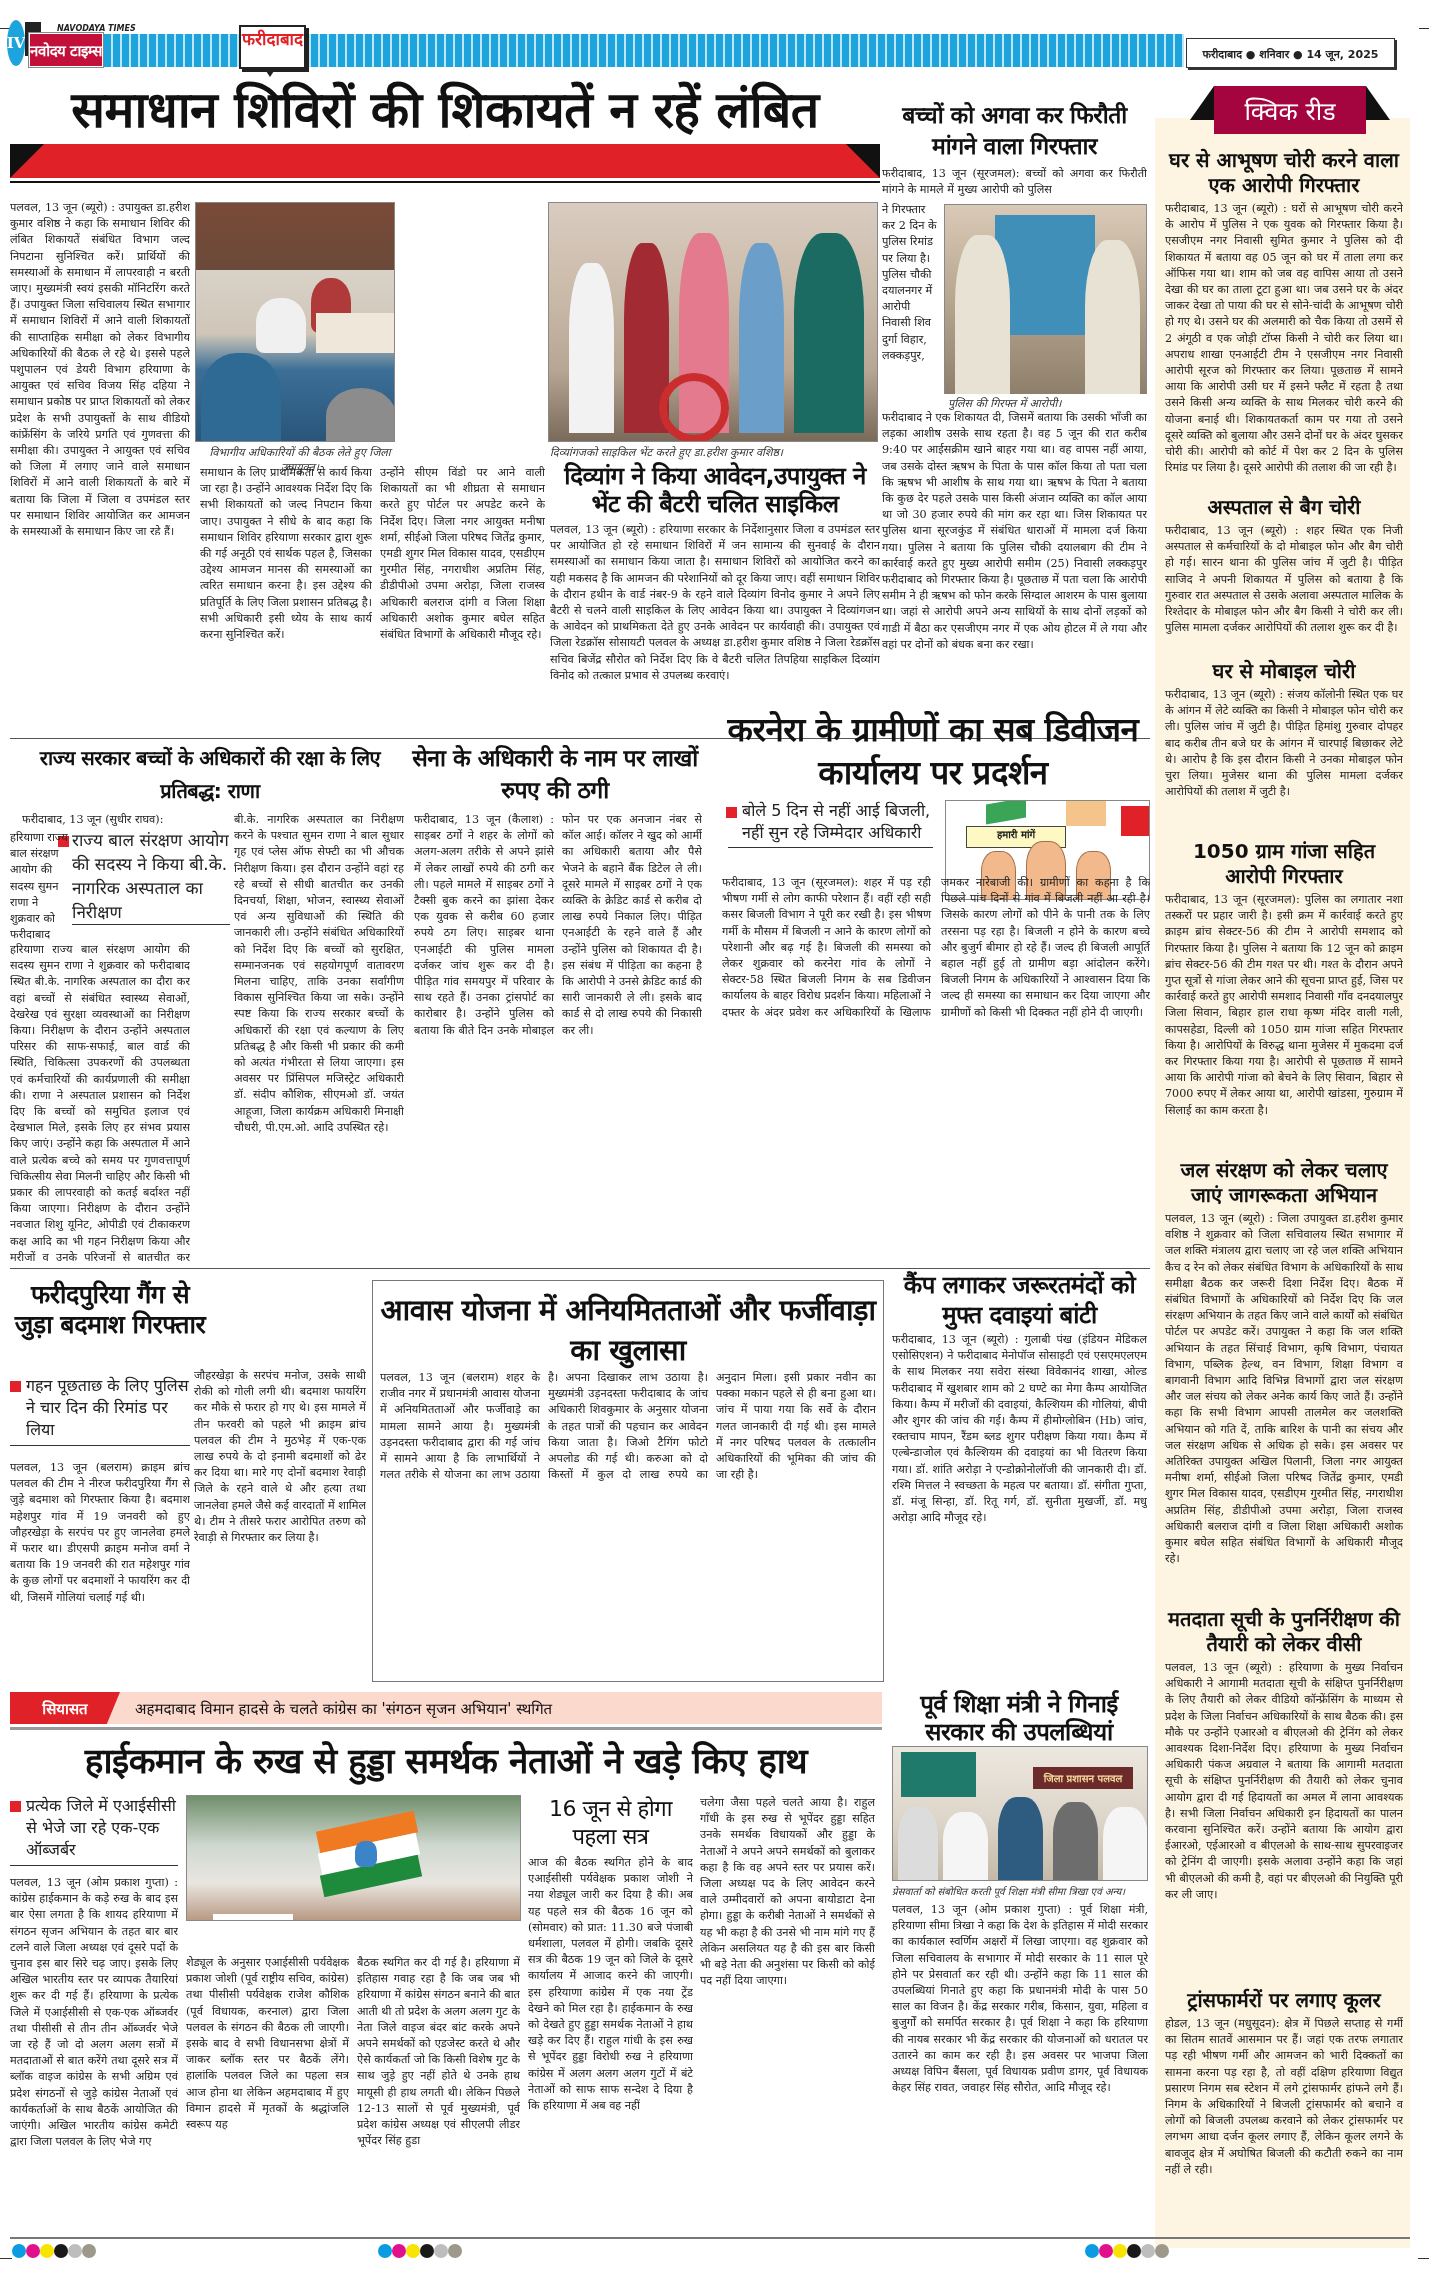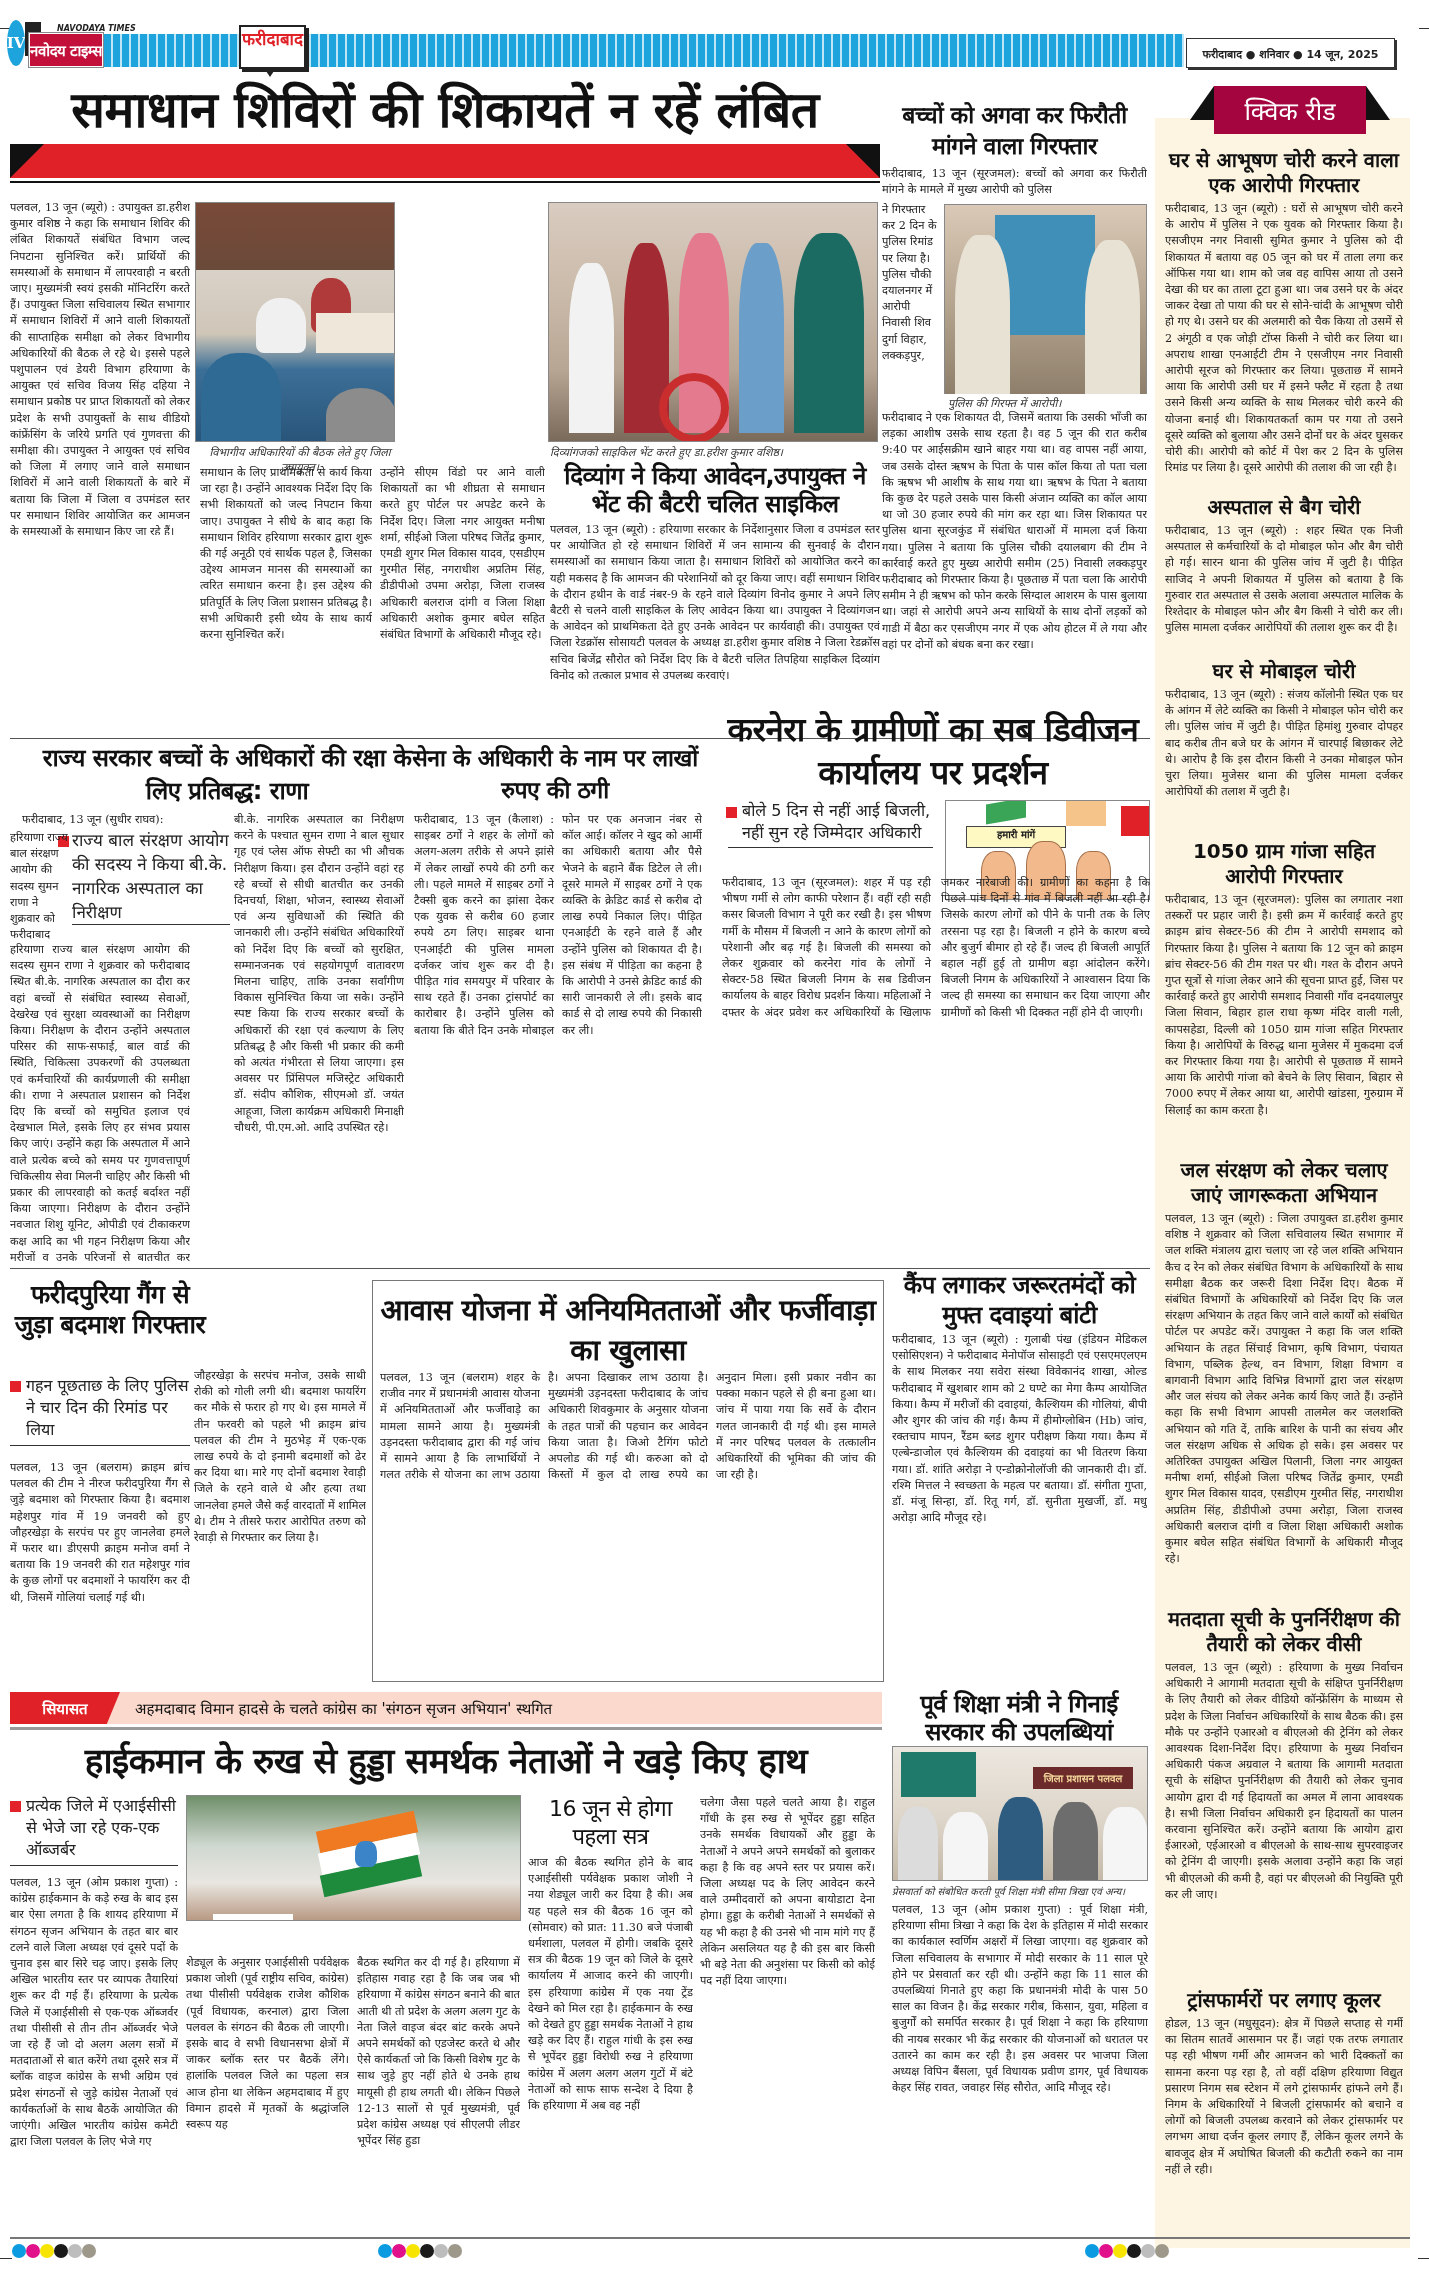--- a/index.html
+++ b/index.html
@@ -121,21 +121,21 @@
     <div class="body-text" style="height:322px;">पलवल, 13 जून (ब्यूरो) : हरियाणा के मुख्य निर्वाचन अधिकारी ने आगामी मतदाता सूची के संक्षिप्त पुनर्निरीक्षण के लिए तैयारी को लेकर वीडियो कॉन्फ्रेंसिंग के माध्यम से प्रदेश के जिला निर्वाचन अधिकारियों के साथ बैठक की। इस मौके पर उन्होंने एआरओ व बीएलओ की ट्रेनिंग को लेकर आवश्यक दिशा-निर्देश दिए। हरियाणा के मुख्य निर्वाचन अधिकारी पंकज अग्रवाल ने बताया कि आगामी मतदाता सूची के संक्षिप्त पुनर्निरीक्षण की तैयारी को लेकर चुनाव आयोग द्वारा दी गई हिदायतों का अमल में लाना आवश्यक है। सभी जिला निर्वाचन अधिकारी इन हिदायतों का पालन करवाना सुनिश्चित करें। उन्होंने बताया कि आयोग द्वारा ईआरओ, एईआरओ व बीएलओ के साथ-साथ सुपरवाइजर को ट्रेनिंग दी जाएगी। इसके अलावा उन्होंने कहा कि जहां भी बीएलओ की कमी है, वहां पर बीएलओ की नियुक्ति पूरी कर ली जाए।</div>
   </div>
   <div>
     <h3 class="qr-hl">ट्रांसफार्मरों पर लगाए  कूलर</h3>
     <div class="body-text" style="height:180px;">होडल, 13 जून (मधुसूदन): क्षेत्र में पिछले सप्ताह से गर्मी का सितम सातवें आसमान पर हैं। जहां एक तरफ लगातार पड़ रही भीषण गर्मी और आमजन को भारी दिक्कतों का सामना करना पड़ रहा है, तो वहीं दक्षिण हरियाणा विद्युत प्रसारण निगम सब स्टेशन में लगे ट्रांसफार्मर हांफने लगे हैं। निगम के अधिकारियों ने बिजली ट्रांसफार्मर को बचाने व लोगों को बिजली उपलब्ध करवाने को लेकर ट्रांसफार्मर पर लगभग आधा दर्जन कूलर लगाए हैं, लेकिन कूलर लगने के बावजूद क्षेत्र में अघोषित बिजली की कटौती रुकने का नाम नहीं ले रही।</div>
   </div>
 </div>
 
 <div class="rule" style="left:10px;top:738px;width:1140px;height:1px;"></div>
 
-<h2 class="abs hl" style="left:27px;top:742px;width:400px;font-size:24px;line-height:33px;">राज्य सरकार बच्चों के अधिकारों की रक्षा के लिए प्रतिबद्ध: राणा</h2>
+<h2 class="abs hl" style="left:10px;top:742px;width:400px;font-size:20px;line-height:33px;">राज्य सरकार बच्चों के अधिकारों की रक्षा के लिए प्रतिबद्ध: राणा</h2>
 <div class="abs body-text" style="left:10px;top:812px;width:180px;height:17px;text-indent:12px;text-align:left;">फरीदाबाद, 13 जून (सुधीर राघव):</div>
 <div class="abs" style="left:72px;top:828px;width:158px;height:110px;">
   <span class="bullet-sq" style="position:absolute;left:-14px;top:8px;"></span>
   <div class="sub" style="font-size:17px;line-height:24px;border-bottom:1px solid #333;">राज्य बाल संरक्षण आयोग की सदस्य ने किया बी.के. नागरिक अस्पताल का निरीक्षण</div>
 </div>
 <div class="abs body-text" style="left:10px;top:830px;width:58px;height:110px;text-align:left;">हरियाणा राज्य बाल संरक्षण आयोग की सदस्य सुमन राणा ने शुक्रवार को फरीदाबाद स्थित बी.के. नागरिक अस्पताल का दौरा कर वहां बच्चों से संबंधित स्वास्थ्य सेवाओं, देखरेख एवं सुरक्षा व्यवस्थाओं का निरीक्षण किया। निरीक्षण के दौरान उन्होंने अस्पताल परिसर की साफ-सफाई, बाल वार्ड की स्थिति, चिकित्सा उपकरणों की उपलब्धता एवं कर्मचारियों की कार्यप्रणाली की समीक्षा की। राणा ने अस्पताल प्रशासन को निर्देश दिए कि बच्चों को समुचित इलाज एवं देखभाल मिले, इसके लिए हर संभव प्रयास किए जाएं। उन्होंने कहा कि अस्पताल में आने वाले प्रत्येक बच्चे को समय पर गुणवत्तापूर्ण चिकित्सीय सेवा मिलनी चाहिए और किसी भी प्रकार की लापरवाही को कतई बर्दाश्त नहीं किया जाएगा। निरीक्षण के दौरान उन्होंने नवजात शिशु यूनिट, ओपीडी एवं टीकाकरण कक्ष आदि का भी गहन निरीक्षण किया और मरीजों व उनके परिजनों से बातचीत कर उनकी समस्याएं जानीं।</div>
 <div class="abs body-text" style="left:10px;top:942px;width:180px;height:320px;">हरियाणा राज्य बाल संरक्षण आयोग की सदस्य सुमन राणा ने शुक्रवार को फरीदाबाद स्थित बी.के. नागरिक अस्पताल का दौरा कर वहां बच्चों से संबंधित स्वास्थ्य सेवाओं, देखरेख एवं सुरक्षा व्यवस्थाओं का निरीक्षण किया। निरीक्षण के दौरान उन्होंने अस्पताल परिसर की साफ-सफाई, बाल वार्ड की स्थिति, चिकित्सा उपकरणों की उपलब्धता एवं कर्मचारियों की कार्यप्रणाली की समीक्षा की। राणा ने अस्पताल प्रशासन को निर्देश दिए कि बच्चों को समुचित इलाज एवं देखभाल मिले, इसके लिए हर संभव प्रयास किए जाएं। उन्होंने कहा कि अस्पताल में आने वाले प्रत्येक बच्चे को समय पर गुणवत्तापूर्ण चिकित्सीय सेवा मिलनी चाहिए और किसी भी प्रकार की लापरवाही को कतई बर्दाश्त नहीं किया जाएगा। निरीक्षण के दौरान उन्होंने नवजात शिशु यूनिट, ओपीडी एवं टीकाकरण कक्ष आदि का भी गहन निरीक्षण किया और मरीजों व उनके परिजनों से बातचीत कर उनकी समस्याएं जानीं।</div>
 <div class="abs body-text" style="left:234px;top:812px;width:170px;height:450px;">बी.के. नागरिक अस्पताल का निरीक्षण करने के पश्चात सुमन राणा ने बाल सुधार गृह एवं प्लेस ऑफ सेफ्टी का भी औचक निरीक्षण किया। इस दौरान उन्होंने वहां रह रहे बच्चों से सीधी बातचीत कर उनकी दिनचर्या, शिक्षा, भोजन, स्वास्थ्य सेवाओं एवं अन्य सुविधाओं की स्थिति की जानकारी ली। उन्होंने संबंधित अधिकारियों को निर्देश दिए कि बच्चों को सुरक्षित, सम्मानजनक एवं सहयोगपूर्ण वातावरण मिलना चाहिए, ताकि उनका सर्वांगीण विकास सुनिश्चित किया जा सके। उन्होंने स्पष्ट किया कि राज्य सरकार बच्चों के अधिकारों की रक्षा एवं कल्याण के लिए प्रतिबद्ध है और किसी भी प्रकार की कमी को अत्यंत गंभीरता से लिया जाएगा। इस अवसर पर प्रिंसिपल मजिस्ट्रेट अधिकारी डॉ. संदीप कौशिक, सीएमओ डॉ. जयंत आहूजा, जिला कार्यक्रम अधिकारी मिनाक्षी चौधरी, पी.एम.ओ. आदि उपस्थित रहे।</div>
 
 <h2 class="abs hl" style="left:410px;top:742px;width:290px;font-size:23px;line-height:32px;">सेना के अधिकारी के नाम पर लाखों रुपए की ठगी</h2>

